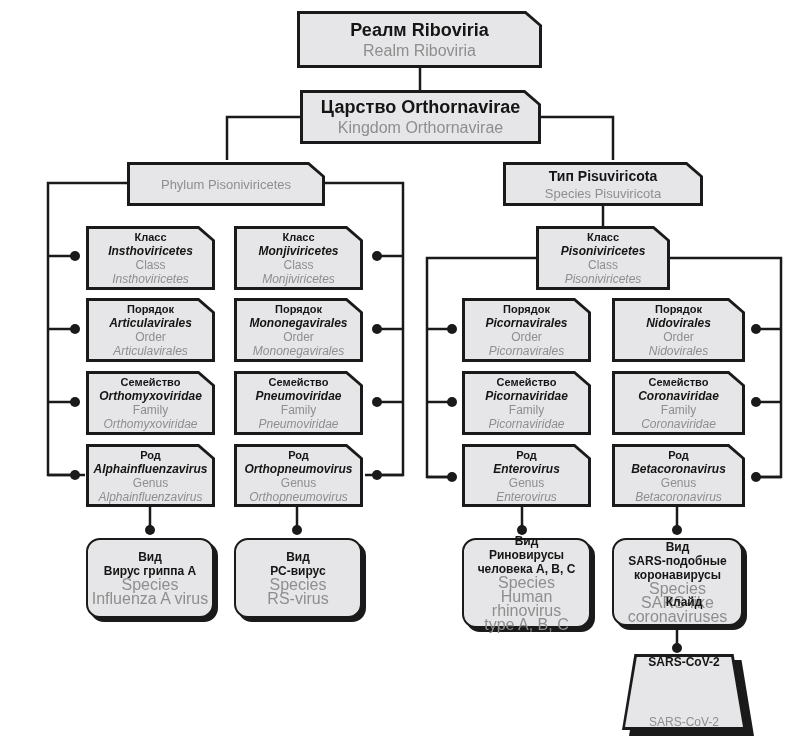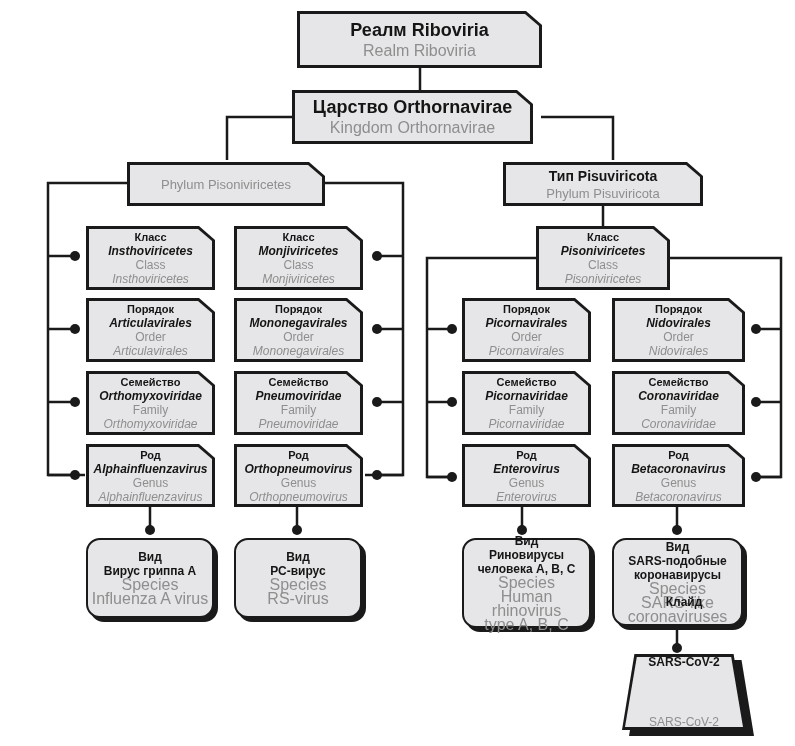--- a/index.html
+++ b/index.html
@@ -97,32 +97,32 @@
     <circle cx="677" cy="530" r="5"></circle>
     <circle cx="677" cy="648" r="5"></circle>
   </g>
 </svg>
 
 <div class="node rank-box big" style="left:297px;top:11px;width:245px;height:57px;">
   <div class="ru">Реалм Riboviria</div>
   <div class="en">Realm Riboviria</div>
 </div>
 
-<div class="node rank-box big" style="left:292px;top:90px;width:241px;height:54px;">
+<div class="node rank-box big" style="left:300px;top:90px;width:241px;height:54px;">
   <div class="ru">Царство Orthornavirae</div>
   <div class="en">Kingdom Orthornavirae</div>
 </div>
 
 <div class="node rank-box mid" style="left:127px;top:162px;width:198px;height:44px;">
   <div class="en">Phylum Pisoniviricetes</div>
 </div>
 
 <div class="node rank-box mid" style="left:503px;top:162px;width:200px;height:44px;border-radius:11px;">
   <div class="ru">Тип Pisuviricota</div>
-  <div class="en">Phylum Pisuviricota</div>
+  <div class="en">Species Pisuviricota</div>
 </div>
 
 <div class="node rank-box sm" style="left:86px;top:226px;width:129px;height:64px;">
   <div class="ru">Класс</div>
   <div class="ru-i">Insthoviricetes</div>
   <div class="en">Class</div>
   <div class="en-i">Insthoviricetes</div>
 </div>
 <div class="node rank-box sm" style="left:86px;top:298px;width:129px;height:64px;">
   <div class="ru">Порядок</div>

